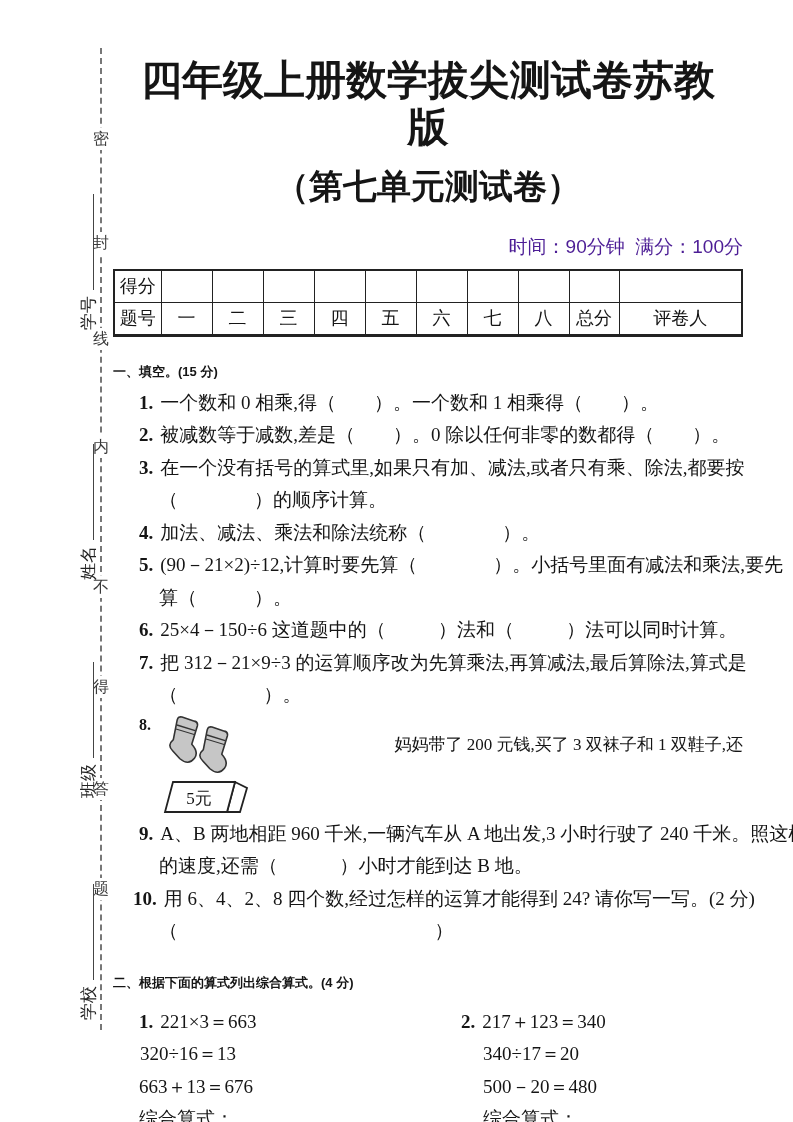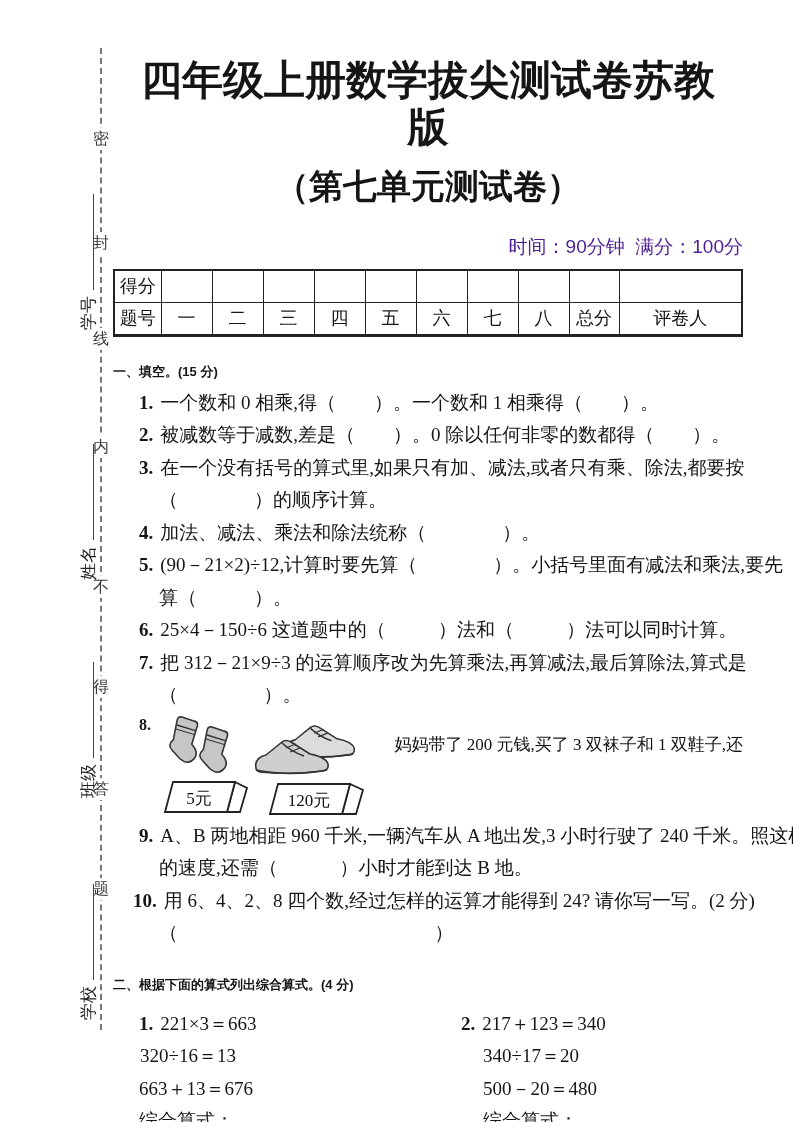--- a/index.html
+++ b/index.html
@@ -183,43 +183,20 @@
                 <path d="M1,13 L20,14" fill="none" stroke-width="1"></path>
               </g>
             </g>
           </svg>
           <svg width="86" height="38" viewBox="0 0 86 38">
             <polygon points="72,4 84,10 77,34 64,34" fill="#ffffff" stroke="#222" stroke-width="1.8"></polygon>
             <polygon points="10,4 72,4 64,34 2,34" fill="#ffffff" stroke="#222" stroke-width="1.8"></polygon>
             <text x="36" y="26" text-anchor="middle" font-size="17" fill="#111">5元</text>
           </svg>
         </div>
-        <div class="product">
-          <svg width="128" height="64" viewBox="0 0 128 64">
-            <g stroke="#333" stroke-width="1.6" stroke-linejoin="round">
-              <g transform="translate(30,0) scale(0.95)">
-                <path d="M4,38 Q2,28 14,25 L30,12 Q34,9 39,12 L58,24 Q74,27 76,34 Q77,40 71,41 Q38,45 8,42 Q4,41 4,38 Z" fill="#dcdcdc"></path>
-                <path d="M30,13 Q40,22 52,26" fill="none"></path>
-                <path d="M34,18 L44,14 M38,22 L48,18" fill="none" stroke-width="1.2"></path>
-                <path d="M4,40 Q38,47 75,40" fill="none"></path>
-              </g>
-              <g transform="translate(0,14)">
-                <path d="M4,38 Q2,28 14,25 L30,12 Q34,9 39,12 L58,24 Q74,27 76,34 Q77,40 71,41 Q38,45 8,42 Q4,41 4,38 Z" fill="#cfcfcf"></path>
-                <path d="M30,13 Q40,22 52,26" fill="none"></path>
-                <path d="M34,18 L44,14 M38,22 L48,18" fill="none" stroke-width="1.2"></path>
-                <path d="M4,40 Q38,47 75,40" fill="none"></path>
-              </g>
-            </g>
-          </svg>
-          <svg width="100" height="38" viewBox="0 0 100 38">
-            <polygon points="84,4 97,10 90,34 76,34" fill="#ffffff" stroke="#222" stroke-width="1.8"></polygon>
-            <polygon points="12,4 84,4 76,34 4,34" fill="#ffffff" stroke="#222" stroke-width="1.8"></polygon>
-            <text x="43" y="26" text-anchor="middle" font-size="17" fill="#111">120元</text>
-          </svg>
-        </div>
       </div>
       <div class="q8-text">
         <div>妈妈带了 200 元钱,买了 3 双袜子和 1 双鞋子,还</div>
       </div>
     </div>
 
     <div class="question">
       <span class="qnum">9.</span><span>A、B 两地相距 960 千米,一辆汽车从 A 地出发,3 小时行驶了 240 千米。照这样</span>
     </div>
     <div class="question qcont">的速度,还需（&nbsp;&nbsp;&nbsp;&nbsp;&nbsp;&nbsp;&nbsp;&nbsp;&nbsp;&nbsp;&nbsp;&nbsp;&nbsp;）小时才能到达 B 地。</div>

